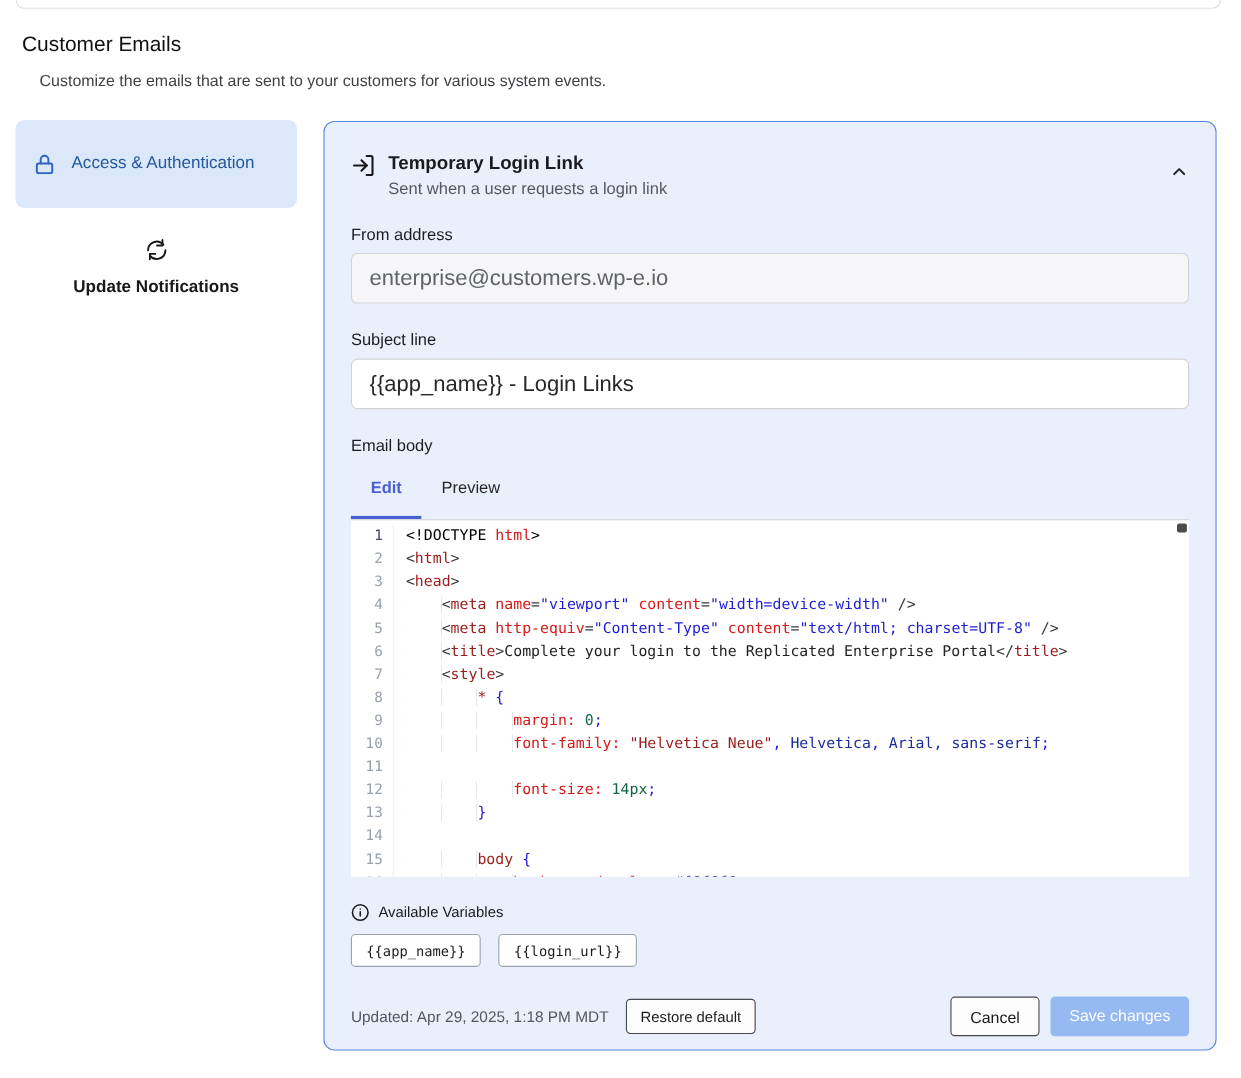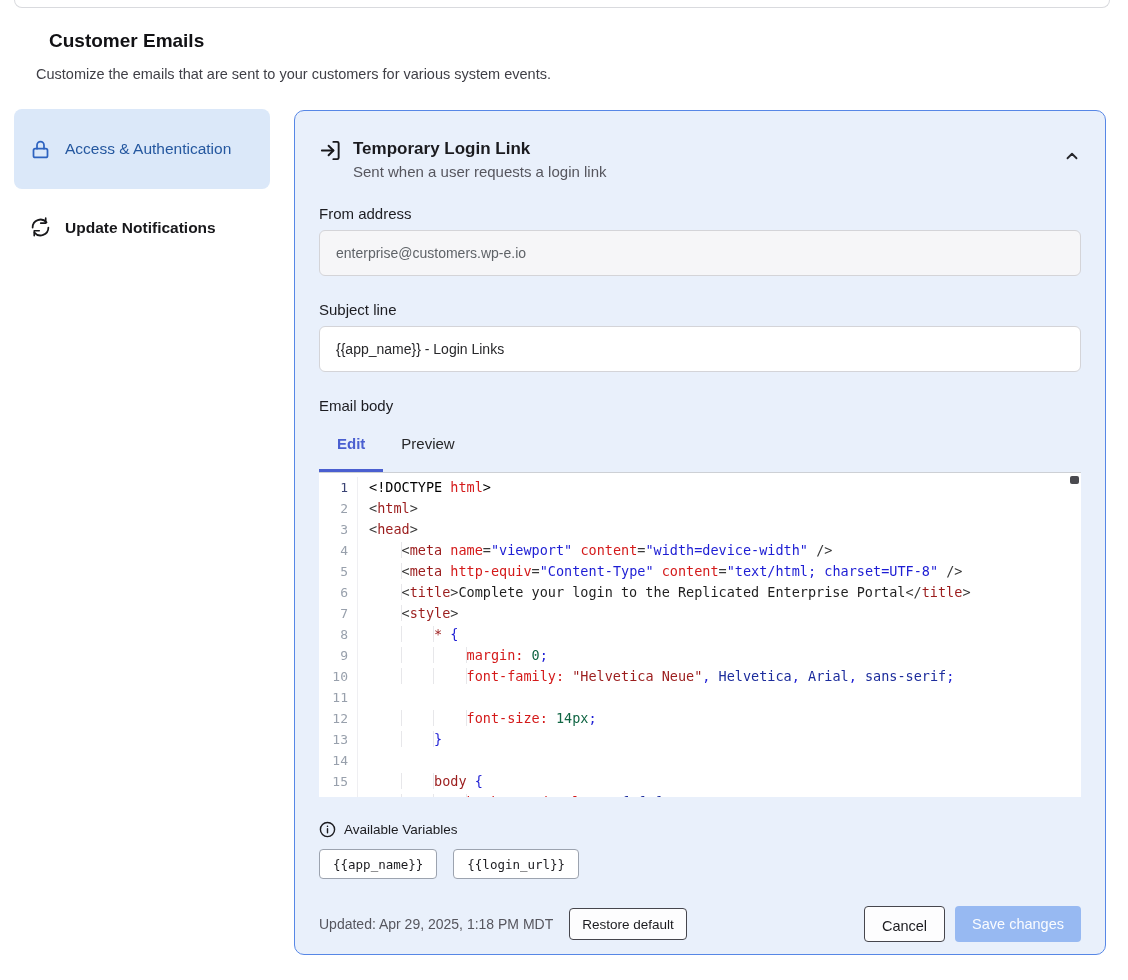--- a/index.html
+++ b/index.html
@@ -4,44 +4,44 @@
 <style>
   * { margin: 0; padding: 0; box-sizing: border-box; }
   html,body { width:1128px; height:980px; background:#ffffff; overflow:hidden;
     font-family:"Liberation Sans","DejaVu Sans",sans-serif; color:#18181b; }
   .root { position:relative; width:1128px; height:980px; }
 
   
   .top-card-edge { position:absolute; top:0; left:14px; width:1096px; height:8px;
     border:1px solid #d9dade; border-top:none; border-radius:0 0 10px 10px; }
 
-  .page-title { position:absolute; left:49px; top:30px; font-size:19px; font-weight:bold; color:#111114; }
+  .page-title { position:absolute; left:20px; top:30px; font-size:19px; font-weight:normal; color:#111114; }
   .page-sub   { position:absolute; left:36px; top:66px; font-size:14.5px; color:#3f3f46; }
 
   
   .sidebar { position:absolute; left:14px; top:109px; width:256px; }
   .side-item { display:flex; align-items:center; gap:14px; border-radius:8px; cursor:pointer; }
   .side-item.active { background:#dbe8f9; padding:16px; min-height:80px; }
   .side-item.active .side-label { color:#24579f; font-weight:500; font-size:15.5px; line-height:24px; }
-  .side-item.plain { margin-top:20px; padding:8px 16px; }
+  .side-item.plain { margin-top:20px; padding:8px 16px;flex-direction:column; }
   .side-item.plain .side-label { color:#18181b; font-weight:600; font-size:15.5px; }
   .side-icon { flex:0 0 auto; display:flex; }
 
   
   .card { position:absolute; left:294px; top:110px; width:812px; height:845px;
     background:#e9f0fb; border:1.5px solid #5787e6; border-radius:10px; padding:28px 24px 24px; }
 
   .card-header { display:flex; gap:11px; }
   .hdr-text .hdr-title { font-size:17px; font-weight:bold; color:#1b1b1f; }
   .hdr-text .hdr-sub { font-size:15px; color:#56565e; margin-top:4px; }
   .collapse-btn { margin-left:auto; background:none; border:none; cursor:pointer; display:flex; align-self:flex-start; margin-top:8px; }
 
   .field-label { font-size:15px; color:#1c1c21; margin-top:25px; }
   .text-input { margin-top:8px; width:100%; height:46px; border:1px solid #d4d4d8; border-radius:6px;
-    font-size:14px; padding:1px 16px; font-family:inherit; background:#fff; color:#27272a; }
+    font-size:20px; padding:1px 16px; font-family:inherit; background:#fff; color:#27272a; }
   .text-input.disabled { background:#f6f6f8; color:#5f6368; }
 
   
   .tabs { display:flex; margin-top:15px; margin-bottom:14px; height:29px; align-items:center; }
   .tab { position:relative; border:none; background:none; cursor:pointer; font-family:inherit;
     font-size:15px; padding:0 18px; height:29px; color:#27272a; }
   .tab.active { color:#4a5fd0; font-weight:600; }
   .tab.active::after { content:""; position:absolute; left:0; right:0; bottom:-14px; height:3px; background:#4a5fd0; }
 
   

